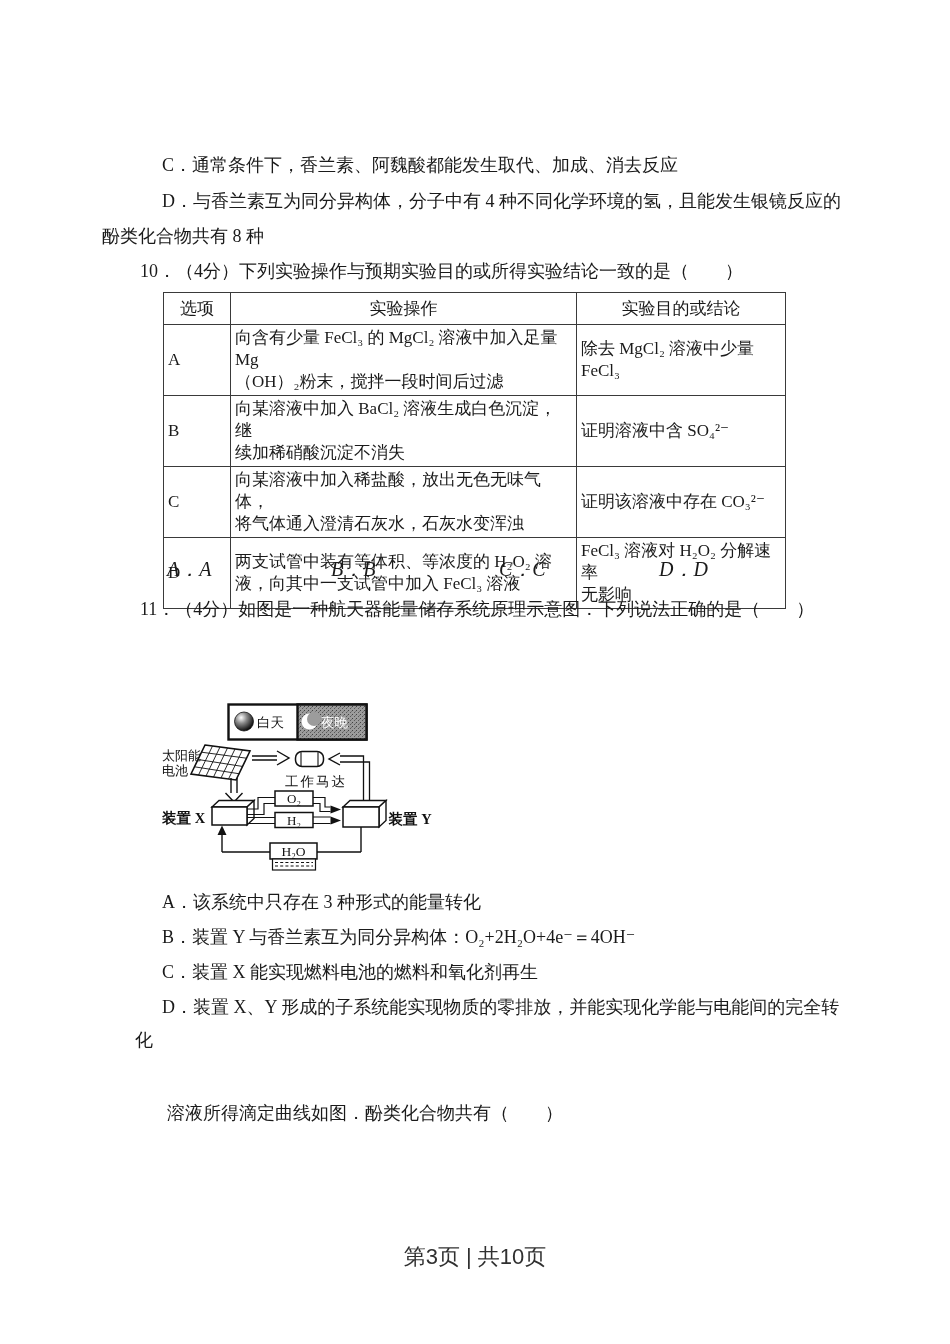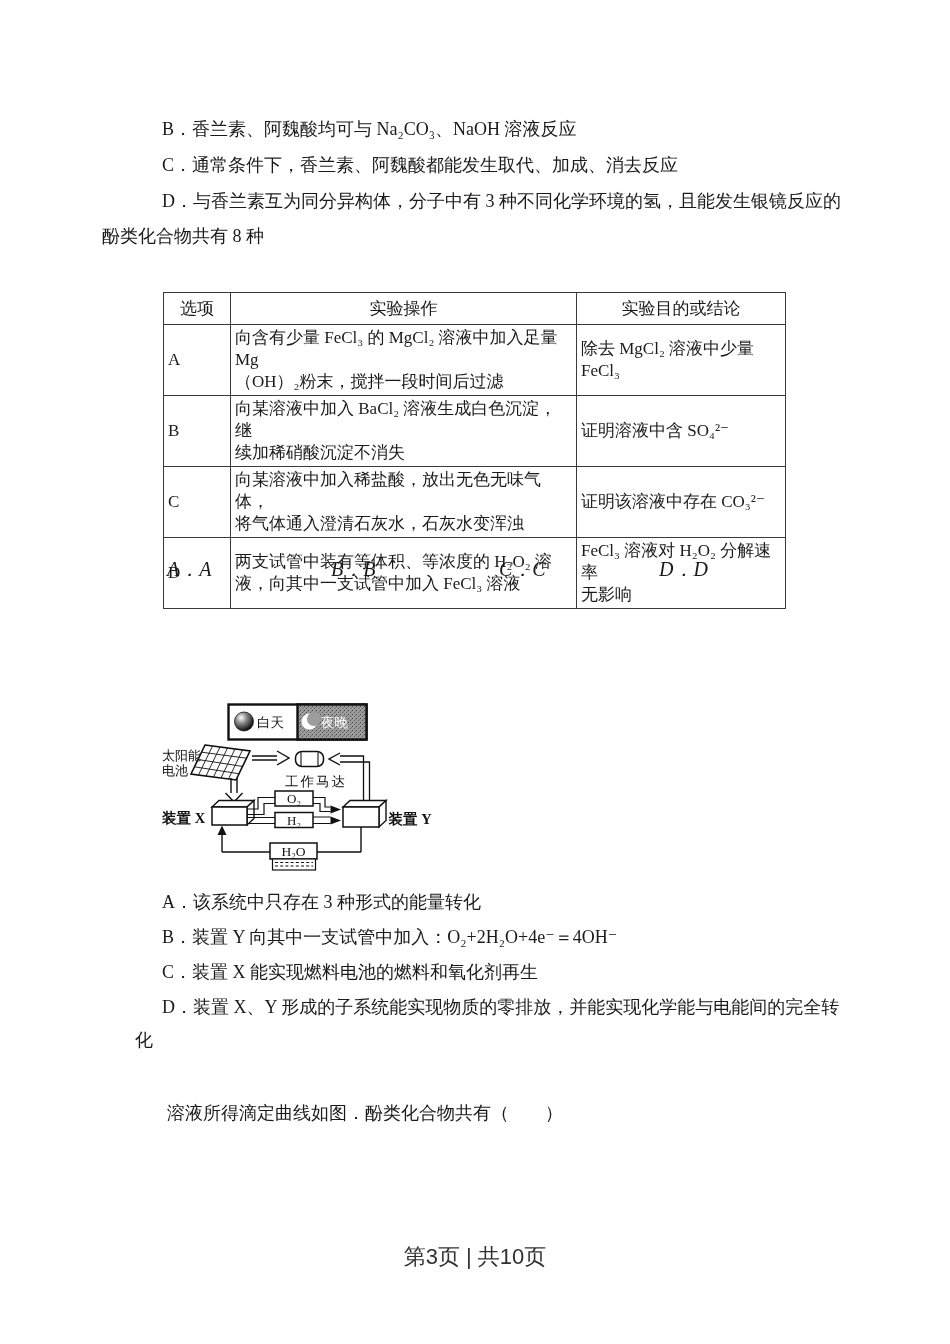--- a/index.html
+++ b/index.html
@@ -15,25 +15,25 @@
   .footer{position:absolute;top:1242px;left:0;width:100%;text-align:center;
           font-family:"Liberation Sans","DejaVu Sans",sans-serif;font-size:22px;color:#303030;}
   .diagram{position:absolute;left:160px;top:698px;width:330px;height:190px;}
   .diagram svg text{font-family:"Liberation Serif","DejaVu Serif",serif;fill:#111;}
 </style>
 </head>
 <body>
 
 <div class="page">
 
-  <div class="line" style="left:162px;top:118px">B．香兰素、阿魏酸均可与 Na₂CO₃、NaOH 溶液反应</div>
   <div class="line" style="left:162px;top:154px">C．通常条件下，香兰素、阿魏酸都能发生取代、加成、消去反应</div>
-  <div class="line" style="left:162px;top:190px">D．与香兰素互为同分异构体，分子中有 3 种不同化学环境的氢，且能发生银镜反应的</div>
+  <div class="line" style="left:162px;top:190px">D．与香兰素互为同分异构体，分子中有 4 种不同化学环境的氢，且能发生银镜反应的</div>
   <div class="line" style="left:102px;top:225px">酚类化合物共有 8 种</div>
 
+  <div class="line" style="left:140px;top:260px">10．（4分）下列实验操作与预期实验目的或所得实验结论一致的是（　　）</div>
 
   <table class="qtable">
     <colgroup>
         <col style="width:67px">
         <col style="width:346px">
         <col style="width:209px">
       </colgroup>
     <tbody>
         <tr style="height:32px">
       <th>选项</th>
@@ -69,20 +69,21 @@
   </tbody>
     </table>
 
   <div class="answers">
     <span style="left:167px;top:556px">A．A</span>
     <span style="left:331px;top:556px">B．B</span>
     <span style="left:499px;top:556px">C．C</span>
     <span style="left:659px;top:556px">D．D</span>
   </div>
 
+  <div class="line" style="left:140px;top:598px">11．（4分）如图是一种航天器能量储存系统原理示意图．下列说法正确的是（　　）</div>
 
   <div class="diagram">
     <svg width="330" height="190" viewBox="0 0 330 190">
       <defs>
         <radialGradient id="sunGrad" cx="35%" cy="30%" r="75%">
           <stop offset="0%" stop-color="#ffffff"></stop>
           <stop offset="40%" stop-color="#8a8a8a"></stop>
           <stop offset="100%" stop-color="#000000"></stop>
         </radialGradient>
         <pattern id="nightPat" width="4" height="4" patternUnits="userSpaceOnUse">
@@ -161,21 +162,21 @@
         <rect x="112.5" y="161" width="43" height="11" fill="#ffffff" stroke="#111" stroke-width="1.2"></rect>
         <path d="M115,164.5 H153 M115,168 H153" stroke="#111" stroke-width="1.1" stroke-dasharray="3 2.2"></path>
       </g>
 
       <path d="M201,129 V154 M157,154 H201 M62,154 H110 M62,154 V136" fill="none" stroke="#111" stroke-width="1.4"></path>
       <polygon points="62,127.5 57.5,137 66.5,137" fill="#111"></polygon>
     </svg>
   </div>
 
   <div class="line" style="left:162px;top:891px">A．该系统中只存在 3 种形式的能量转化</div>
-  <div class="line" style="left:162px;top:926px">B．装置 Y 向其中一支试管中加入：O₂+2H₂O+4e⁻＝4OH⁻</div>
+  <div class="line" style="left:162px;top:926px">B．装置 Y 与香兰素互为同分异构体：O₂+2H₂O+4e⁻＝4OH⁻</div>
   <div class="line" style="left:162px;top:996px">D．装置 X、Y 形成的子系统能实现物质的零排放，并能实现化学能与电能间的完全转</div>
   <div class="line" style="left:162px;top:961px">C．装置 X 能实现燃料电池的燃料和氧化剂再生</div>
   <div class="line" style="left:135px;top:1029px">化</div>
 
   <div class="line" style="left:167px;top:1102px">溶液所得滴定曲线如图．酚类化合物共有（　　）</div>
 
   <div class="footer">第3页 | 共10页</div>
 
 </div>
 

